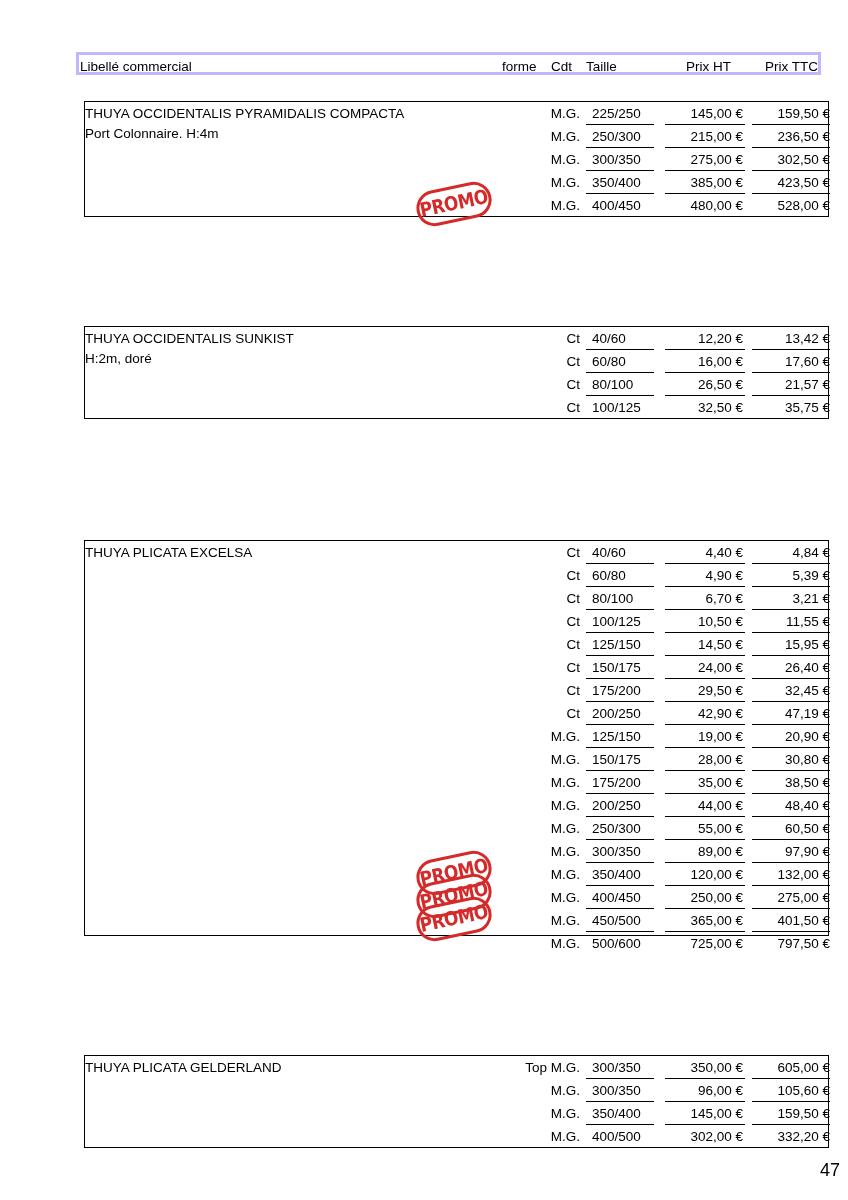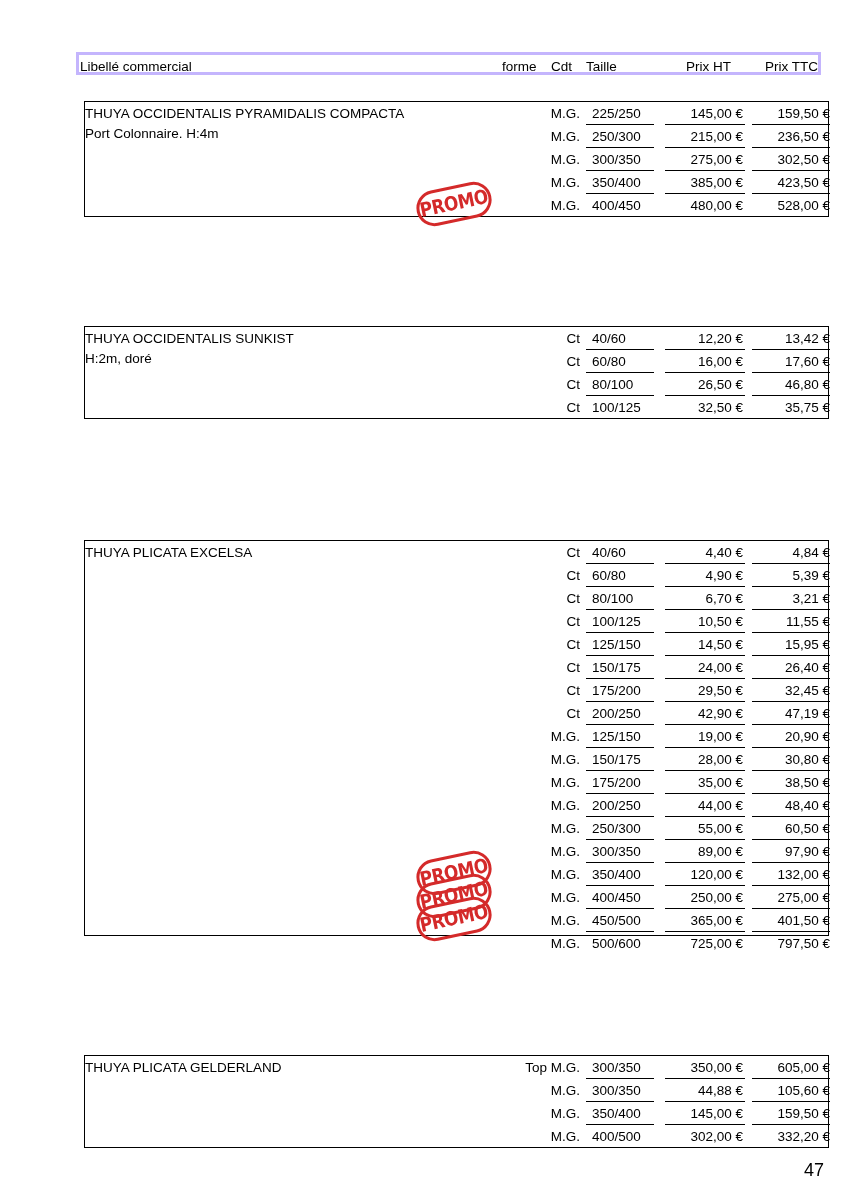--- a/index.html
+++ b/index.html
@@ -25,21 +25,21 @@
   .row .ht { right: 87px; text-align: right; }
   .row .ttc { right: 0px; text-align: right; }
   .row .line-taille { position: absolute; left: 501px; width: 68px; bottom: 0; border-bottom: 1px solid #000; }
   .row .line-ht { position: absolute; left: 580px; width: 80px; bottom: 0; border-bottom: 1px solid #000; }
   .row .line-ttc { position: absolute; left: 667px; width: 78px; bottom: 0; border-bottom: 1px solid #000; }
 
   .promo { position: absolute; width: 76px; height: 36px; transform: rotate(-12deg); }
   .promo .ring { position: absolute; inset: 0; border: 3px solid #d42a2a; border-radius: 18px; }
   .promo .txt { position: absolute; left: 0; right: 0; top: 7px; text-align: center; color: #d42a2a; font-family: "DejaVu Sans", sans-serif; font-weight: bold; font-size: 17px; letter-spacing: -0.5px; transform: scaleY(1.15); }
 
-  .page-num { position: absolute; right: 24px; top: 1160px; font-size: 18px; }
+  .page-num { position: absolute; right: 8px; top: 1160px; font-size: 18px; }
 </style>
 </head>
 <body>
 
 <div class="header">
   <span class="h-label">Libellé commercial</span>
   <span class="h-forme">forme</span>
   <span class="h-cdt">Cdt</span>
   <span class="h-taille">Taille</span>
   <span class="h-ht">Prix HT</span>
@@ -115,21 +115,21 @@
         <span class="ht">16,00 €</span>
         <span class="ttc">17,60 €</span>
         <div class="line-taille"></div>
         <div class="line-ht"></div>
         <div class="line-ttc"></div>
       </div>
       <div class="row" style="top: 46px;">
         <span class="forme">Ct</span>
         <span class="taille">80/100</span>
         <span class="ht">26,50 €</span>
-        <span class="ttc">46,80 €</span>
+        <span class="ttc">21,57 €</span>
         <div class="line-taille"></div>
         <div class="line-ht"></div>
         <div class="line-ttc"></div>
       </div>
       <div class="row" style="top: 69px;">
         <span class="forme">Ct</span>
         <span class="taille">100/125</span>
         <span class="ht">32,50 €</span>
         <span class="ttc">35,75 €</span>
       </div>
@@ -317,21 +317,21 @@
         <span class="taille">300/350</span>
         <span class="ht">350,00 €</span>
         <span class="ttc">605,00 €</span>
         <div class="line-taille"></div>
         <div class="line-ht"></div>
         <div class="line-ttc"></div>
       </div>
       <div class="row" style="top: 23px;">
         <span class="forme">M.G.</span>
         <span class="taille">300/350</span>
-        <span class="ht">44,88 €</span>
+        <span class="ht">96,00 €</span>
         <span class="ttc">105,60 €</span>
         <div class="line-taille"></div>
         <div class="line-ht"></div>
         <div class="line-ttc"></div>
       </div>
       <div class="row" style="top: 46px;">
         <span class="forme">M.G.</span>
         <span class="taille">350/400</span>
         <span class="ht">145,00 €</span>
         <span class="ttc">159,50 €</span>

